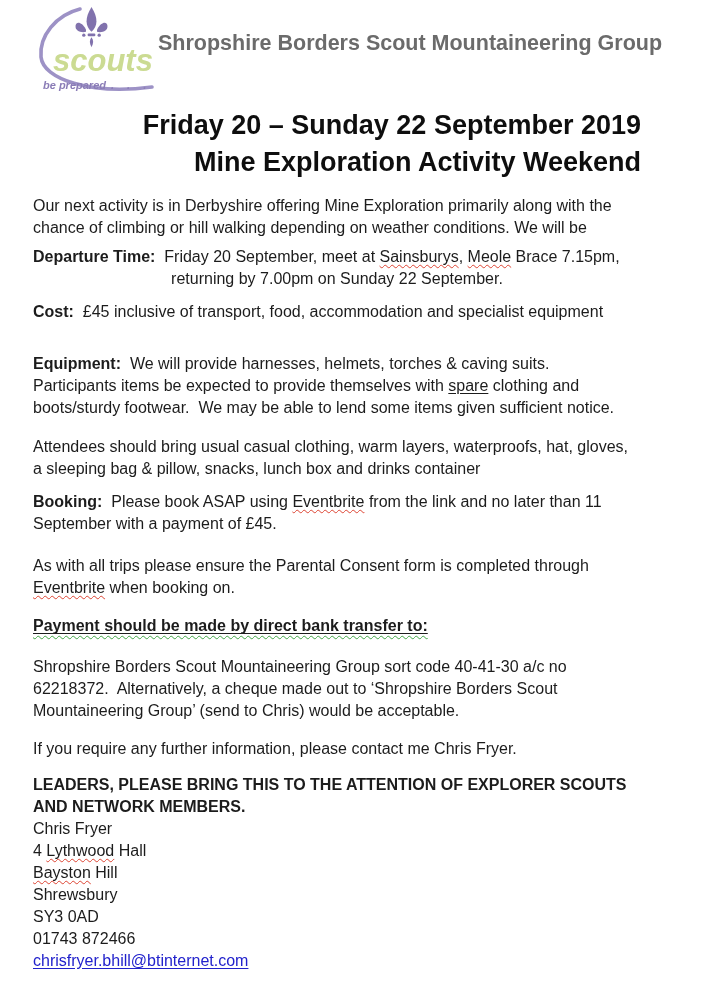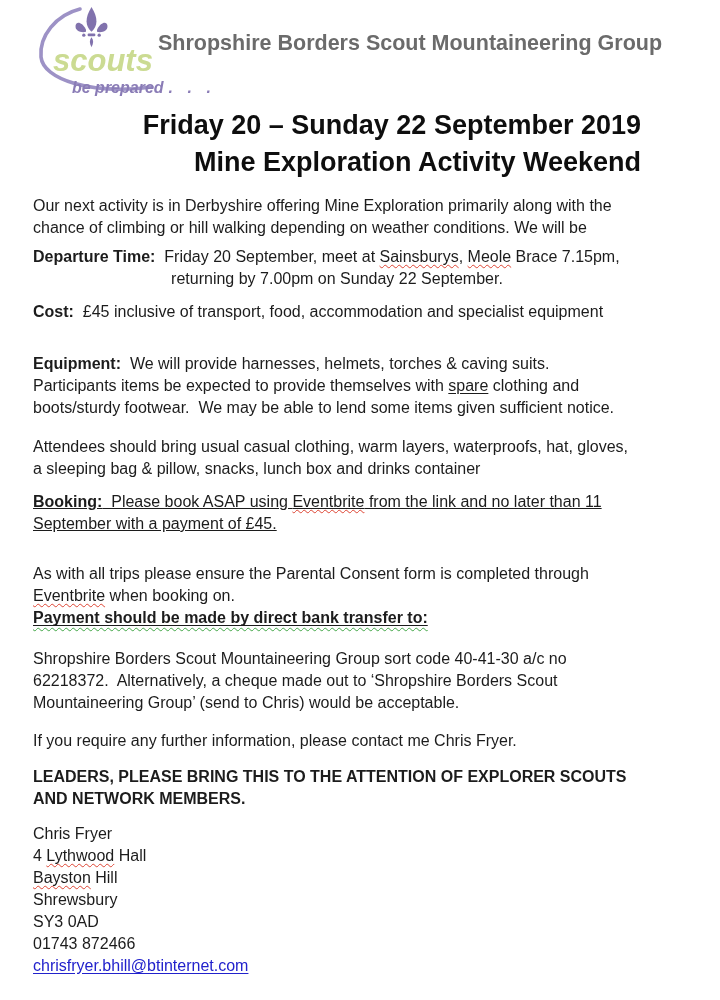--- a/index.html
+++ b/index.html
@@ -15,22 +15,22 @@
   .header { position: relative; height: 99px; }
   .logo { position: absolute; left: 34px; top: 2px; width: 128px; height: 96px; }
   .logo-swoosh { position: absolute; left: 0; top: 0; width: 128px; height: 96px; }
   .logo-fleur { position: absolute; left: 41px; top: 4px; width: 33px; height: 44px; }
   .logo-scouts {
     position: absolute; left: 19px; top: 42px;
     font-style: italic; font-weight: 700; font-size: 31px; line-height: 34px;
     color: var(--logo-green); letter-spacing: 0px; white-space: nowrap;
   }
   .logo-tagline {
-    position: absolute; left: 38px; top: 77px;
-    font-style: italic; font-weight: 700; font-size: 16px;
+    position: absolute; left: 9px; top: 77px;
+    font-style: italic; font-weight: 700; font-size: 11px;
     color: var(--logo-purple); white-space: nowrap;
   }
   .logo-dots { letter-spacing: 5px; padding-left: 5px; font-weight: 700; }
   .doc-title {
     position: absolute; left: 158px; top: 31px;
     font-weight: 700; font-size: 21.5px; color: var(--title-gray);
     white-space: nowrap; letter-spacing: 0px;
   }
 
   
@@ -41,26 +41,26 @@
   [data-name="event-heading"] {
     text-align: right; font-weight: 700; font-size: 27px; line-height: 37px;
     color: #0e0e0e; margin-bottom: 14px; letter-spacing: 0px;
   }
   [data-name="intro-paragraph"]        { margin-bottom: 7px; }
   [data-name="departure-paragraph"]    { margin-bottom: 11px; }
   [data-name="departure-paragraph"] .line:nth-child(2) { text-align: center; }
   [data-name="cost-paragraph"]         { margin-bottom: 30px; }
   [data-name="equipment-paragraph"]    { margin-bottom: 17px; }
   [data-name="attendees-paragraph"]    { margin-bottom: 11px; }
-  [data-name="booking-paragraph"]      { margin-bottom: 28px; text-decoration: underline; }
-  [data-name="consent-paragraph"]      { }
+  [data-name="booking-paragraph"]      { margin-bottom: 20px; }
+  [data-name="consent-paragraph"]      { margin-bottom: 16px; }
   [data-name="payment-heading"]        { margin-bottom: 19px; }
   [data-name="bank-details-paragraph"] { margin-bottom: 16px; }
   [data-name="contact-paragraph"]      { margin-bottom: 14px; }
-  [data-name="leaders-notice"]         { margin-bottom: 13px; font-weight: 700; }
+  [data-name="leaders-notice"]         { font-weight: 700; }
   [data-name="signature-block"]        { margin-bottom: 9px; }
 
   
   .b { font-weight: 700; }
   .u {
     text-decoration-line: underline;
     text-decoration-thickness: 1px;
     text-underline-offset: 2px;
   }
   .sq {

